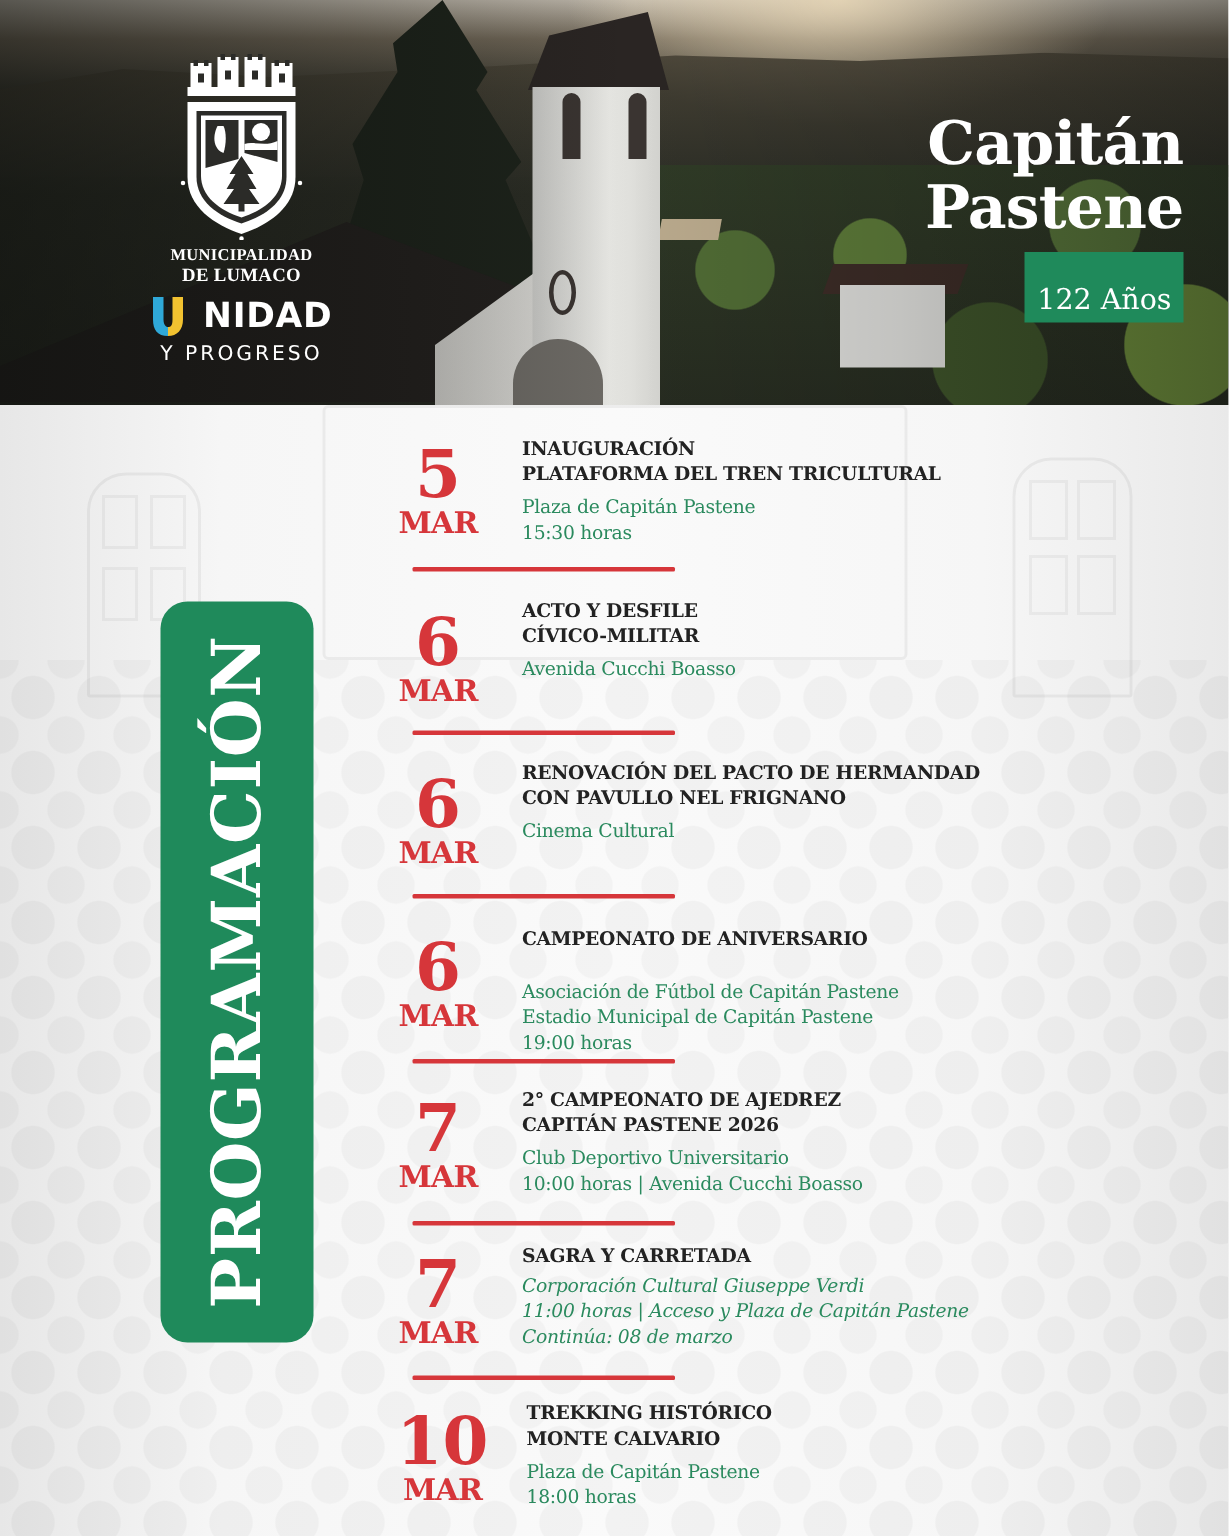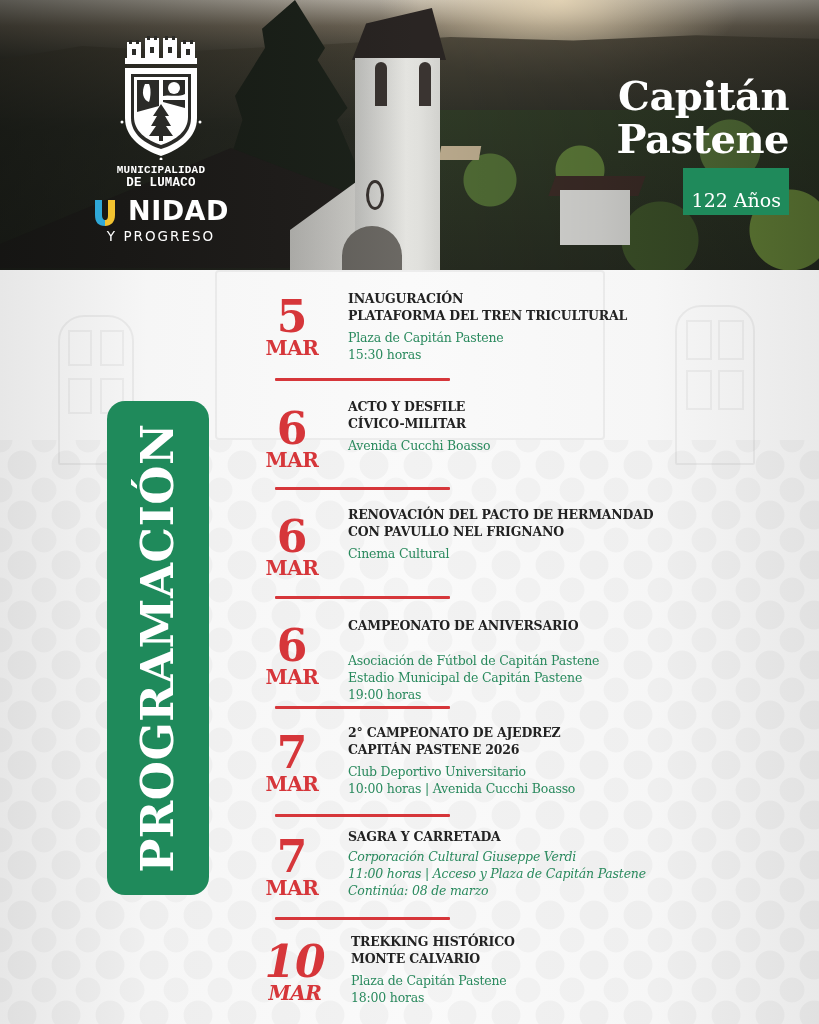--- a/index.html
+++ b/index.html
@@ -72,27 +72,27 @@
   }
   .hero .shade {
     position: absolute; inset: 0;
     background: linear-gradient(90deg, rgba(10,12,10,.55) 0, rgba(10,12,10,.25) 240px, rgba(0,0,0,0) 420px, rgba(0,0,0,.1) 600px, rgba(10,12,10,.35) 819px);
   }
 
   
   .logo { position: absolute; left: 86px; top: 36px; width: 150px; text-align: center; }
   .crest { width: 84px; height: 124px; margin: 0 auto; display: block; }
   .muni-name {
-    font-family: Liberation Mono, monospace; font-weight: bold; color: #fff;
+    font-family: Liberation Serif, serif; font-weight: bold; color: #fff;
     font-size: 11px; line-height: 12px; letter-spacing: .2px; margin-top: 4px;
   }
   .slogan-main {
     font-family: "DejaVu Sans", sans-serif; font-weight: bold; color: #fff;
-    font-size: 27px; line-height: 30px; letter-spacing: .5px; margin-top: 6px;
-    display: flex; justify-content: center; align-items: flex-end; gap: 11px;
+    font-size: 23px; line-height: 30px; letter-spacing: .5px; margin-top: 6px;
+    display: flex; justify-content: center; align-items: center; gap: 11px;
   }
   .u-mark { width: 24px; height: 26px; display: inline-block; }
   .slogan-sub {
     font-family: "DejaVu Sans", sans-serif; color: #fff;
     font-size: 13.5px; letter-spacing: 2px; line-height: 16px; margin-top: 2px;
   }
 
   
   .town { position: absolute; right: 30px; top: 74px; text-align: right; }
   .town-name {
@@ -348,21 +348,21 @@
     <div class="details" style="margin-top:3px;font-style:italic;">
       <div class="detail-line">Corporación Cultural Giuseppe Verdi</div>
       <div class="detail-line">11:00 horas | Acceso y Plaza de Capitán Pastene</div>
       <div class="detail-line">Continúa: 08 de marzo</div>
     </div>
   </div>
 </div>
 <div class="divider" style="top:917px;"></div>
 
 <div class="event" style="top:933px;">
-  <div class="date" style="top:8px;left:260px;width:70px;font-style:italic;">
+  <div class="date" style="top:8px;left:260px;width:70px;">
     <span class="day">10</span>
     <span class="month">MAR</span>
   </div>
   <div class="info" style="left:351px;">
     <div class="title-line">TREKKING HISTÓRICO</div>
     <div class="title-line">MONTE CALVARIO</div>
     <div class="details">
       <div class="detail-line">Plaza de Capitán Pastene</div>
       <div class="detail-line">18:00 horas</div>
     </div>

